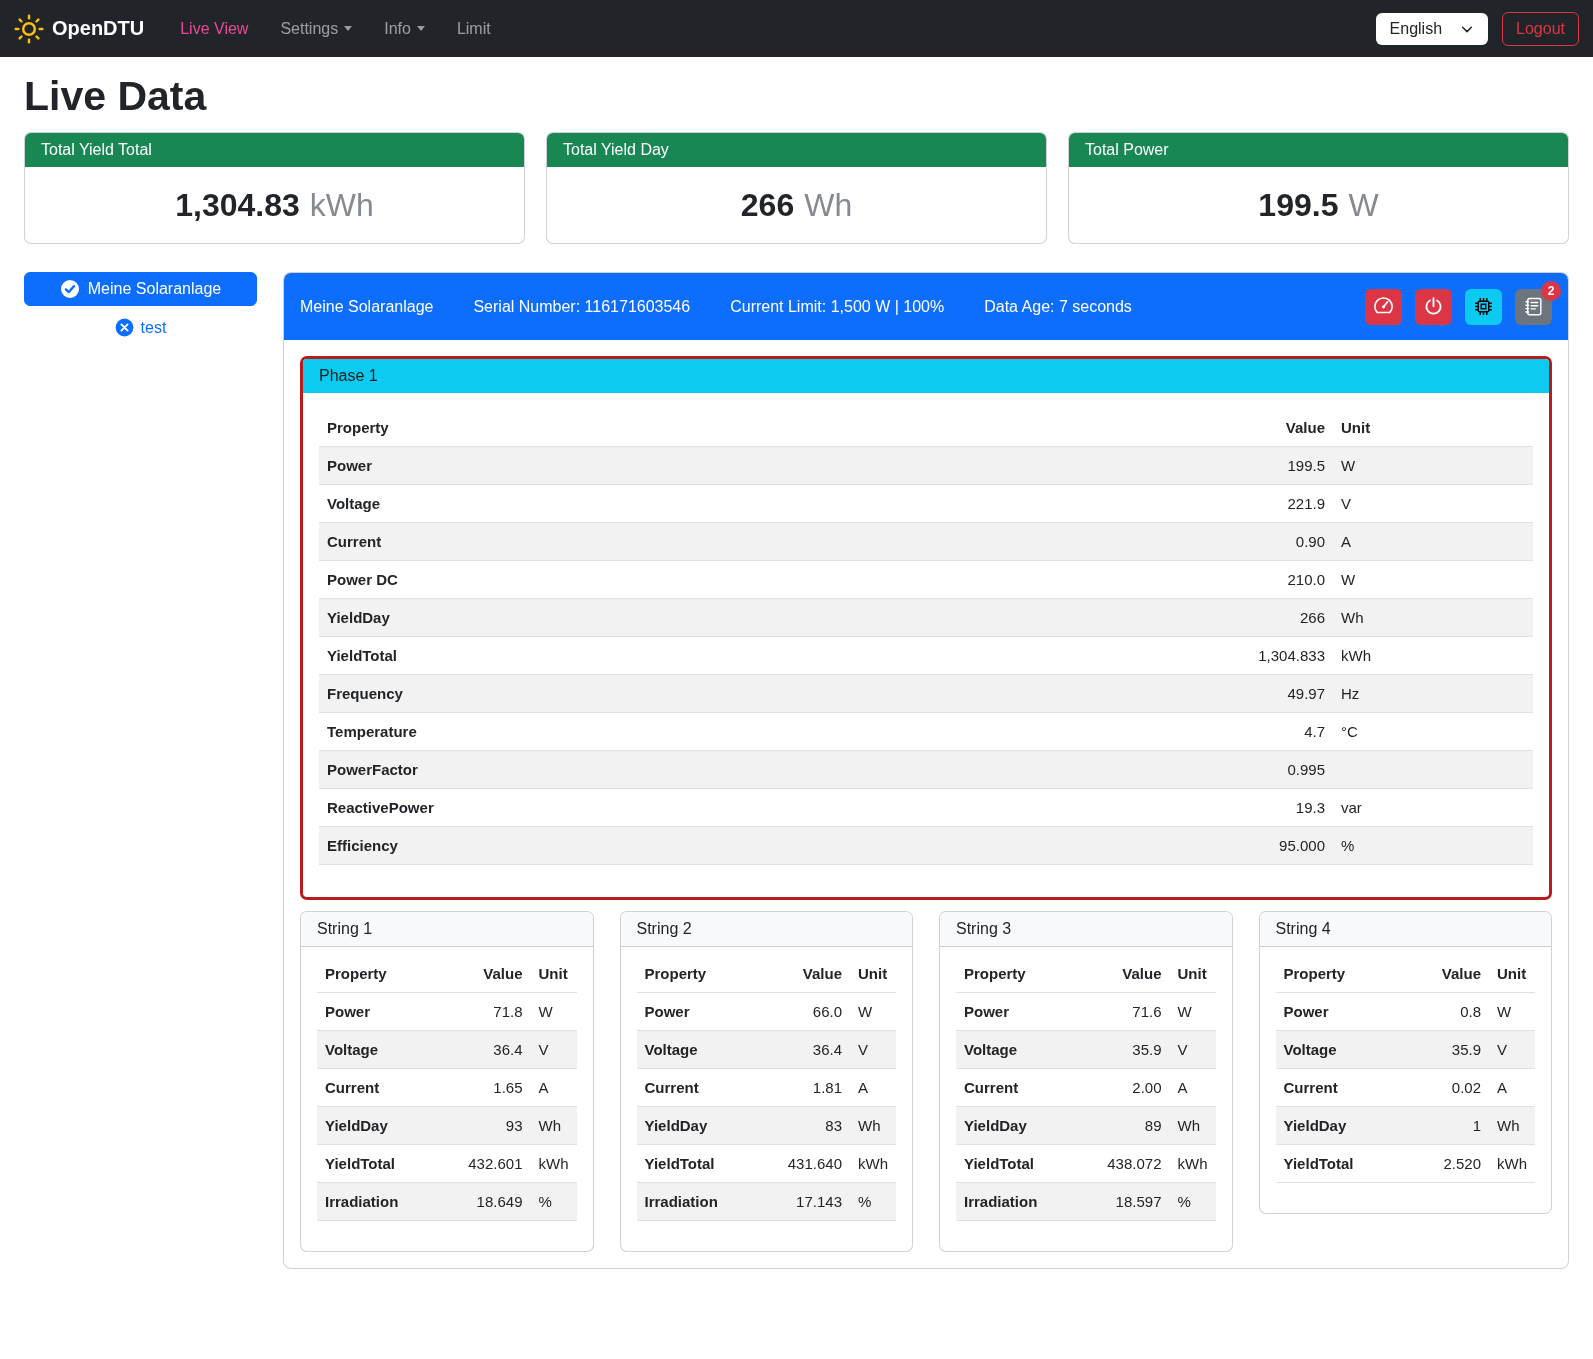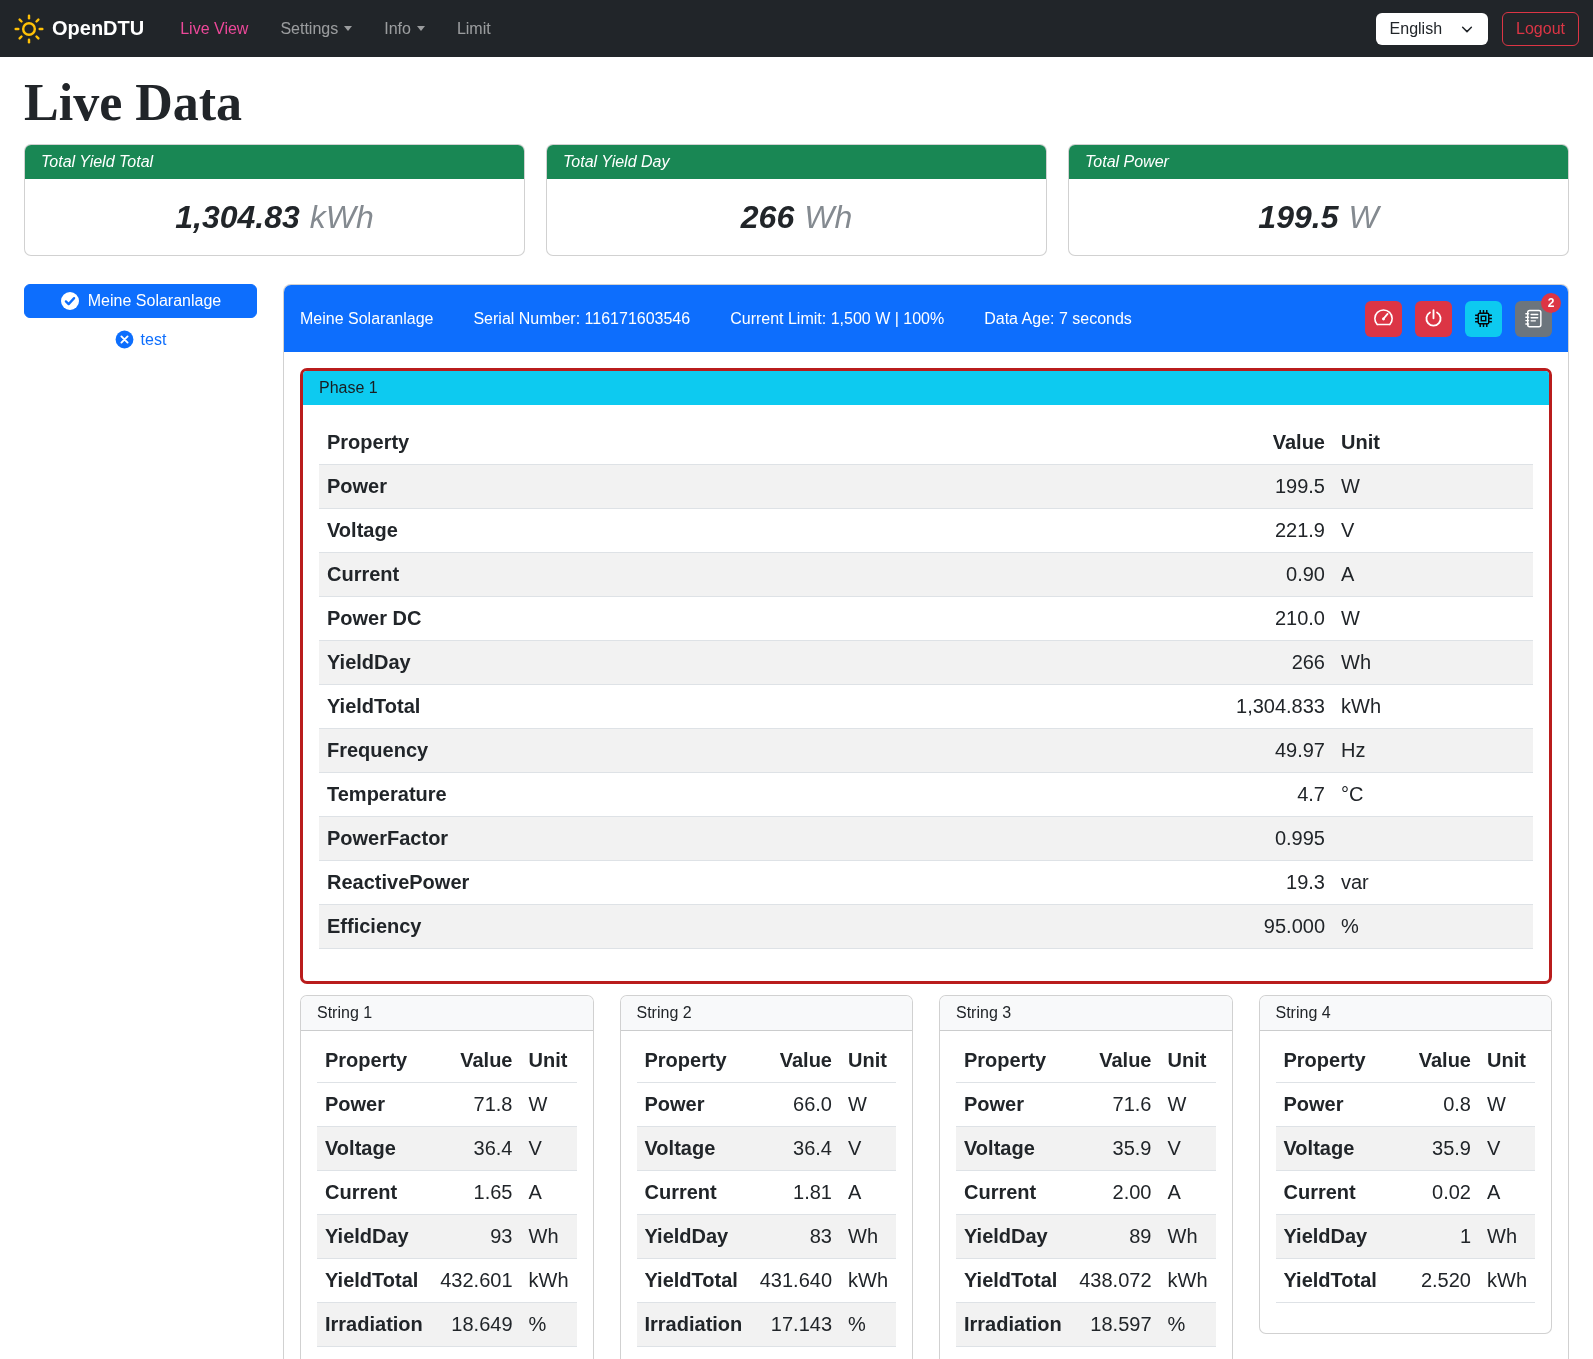--- a/index.html
+++ b/index.html
@@ -30,24 +30,24 @@
     background:#fff; border-radius:6px; padding:7px 14px; display:flex; align-items:center; gap:18px;
     color:#212529; cursor:pointer;
   }
   .logout-btn {
     background:transparent; border:1px solid #dc3545; color:#dc3545; border-radius:6px;
     padding:7px 13px; font-size:16px; font-family:inherit; cursor:pointer;
   }
 
   
   .container { padding: 0 24px 16px 24px; }
-  h1.page-title { font-size:52px; font-weight:700; margin:16px 0 12px 0;font-family:Liberation Serif, serif; }
-
-  
-  .summary-row { display:flex; gap:21px;font-style:italic; }
+  h1.page-title { font-size:41px; font-weight:700; margin:16px 0 12px 0; }
+
+  
+  .summary-row { display:flex; gap:21px; }
   .sum-card { flex:1; border:1px solid rgba(0,0,0,.18); border-radius:7px; overflow:hidden; background:#fff; }
   .sum-card-header { background:#198754; color:#fff; padding:8px 16px; }
   .sum-card-body { height:76px; display:flex; align-items:center; justify-content:center; gap:10px; font-size:32px; }
   .sum-value { font-weight:600; color:#212529; }
   .sum-unit { color:#848a90; }
 
   
   .content-row { display:flex; gap:26px; margin-top:28px; align-items:flex-start; }
   .inverter-list { flex:0 0 233px; }
   .inv-select-btn {
@@ -71,21 +71,21 @@
     position:absolute; top:-8px; right:-9px; background:#dc3545; color:#fff; font-size:12px; font-weight:700;
     min-width:20px; height:20px; line-height:20px; border-radius:999px; padding:0 5px;
   }
   .inverter-body { padding:16px; }
 
   
   .phase-card { border:3px solid #b91c1c; border-radius:7px; overflow:hidden; }
   .phase-header { background:#0dcaf0; color:#1a1d20; padding:8px 16px; }
   .phase-body { padding:16px 16px 32px 16px; }
 
-  table.data-table { width:100%; border-collapse:collapse; font-size:20px; }
+  table.data-table { width:100%; border-collapse:collapse; font-size:15px; }
   table.data-table th, table.data-table td { padding:10px 8px; border-bottom:1px solid #dee2e6; text-align:left; }
   table.data-table thead th { font-weight:700; }
   table.data-table tbody th { font-weight:700; }
   table.data-table .col-val { text-align:right; }
   .phase-table .col-val { width:120px; }
   .phase-table .col-unit { width:200px; }
   .string-table .col-val { width:90px; }
   .string-table .col-unit { width:46px; }
   .phase-table tbody tr:nth-child(odd) { background:#f2f2f2; }
   .string-table tbody tr:nth-child(even) { background:#f2f2f2; }

